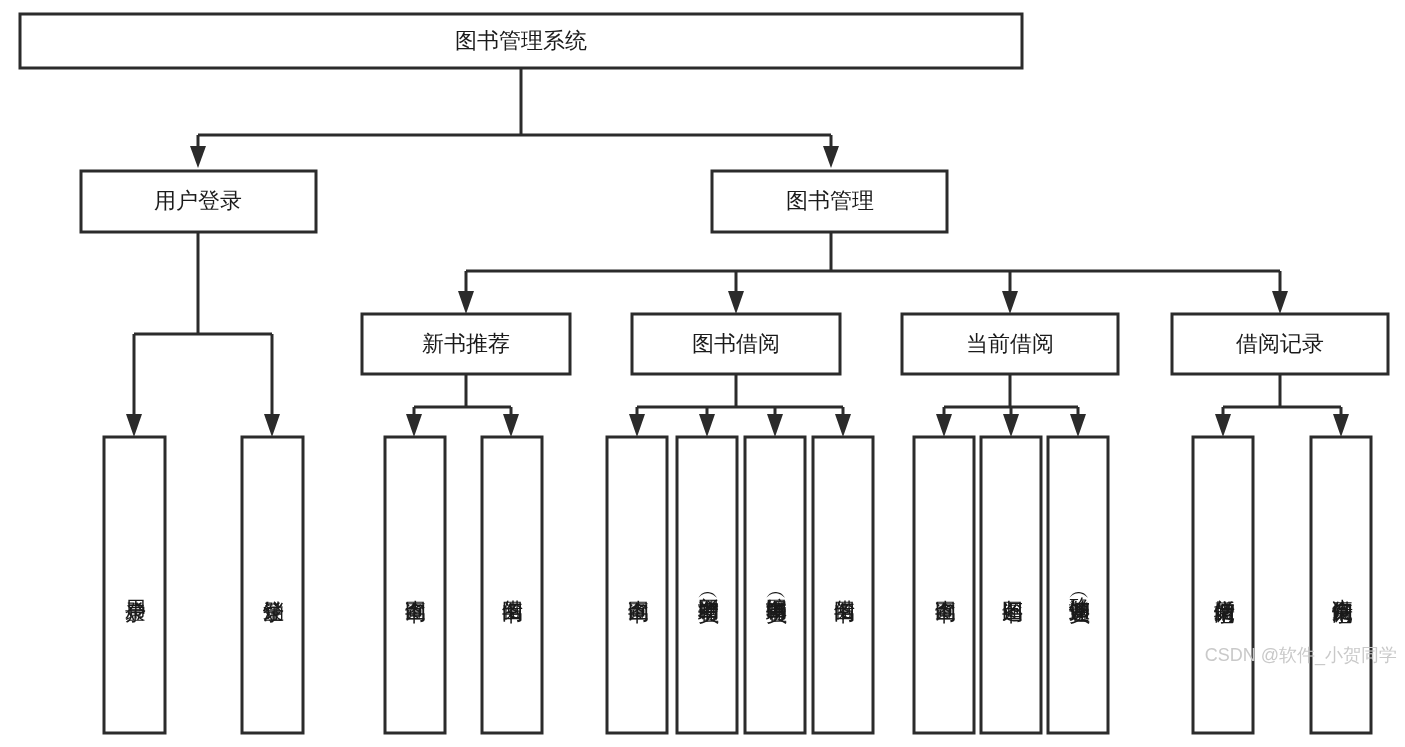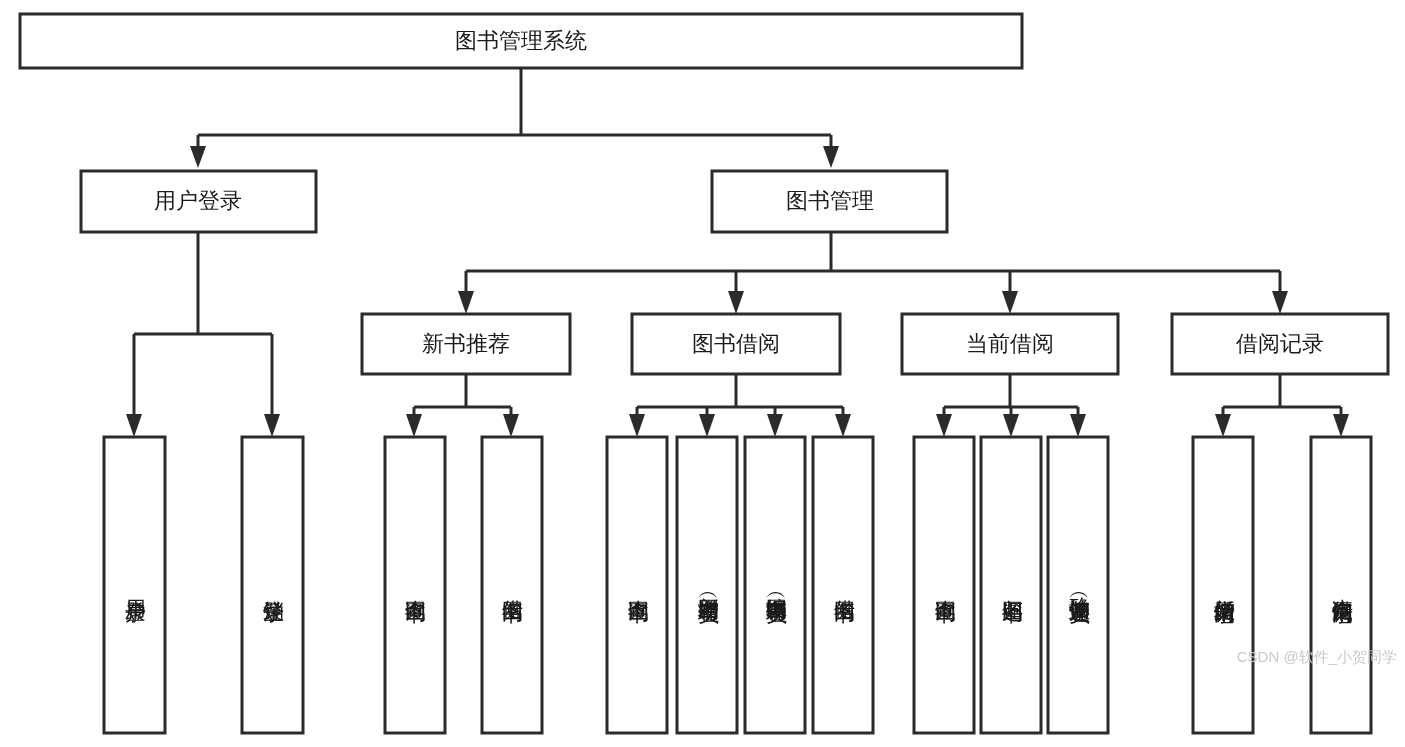--- a/index.html
+++ b/index.html
@@ -53,21 +53,21 @@
   }
   .arrow-head {
     fill: #2b2b2b;
     stroke: none;
   }
   .watermark {
     position: absolute;
     right: 8px;
     bottom: 4px;
     font-family: "Liberation Sans", "DejaVu Sans", sans-serif;
-    font-size: 15px;
+    font-size: 18px;
     color: #c9c9c9;
     white-space: nowrap;
     user-select: none;
   }
 </style>
 </head>
 <body>
 
 <div id="diagram-root">
 

